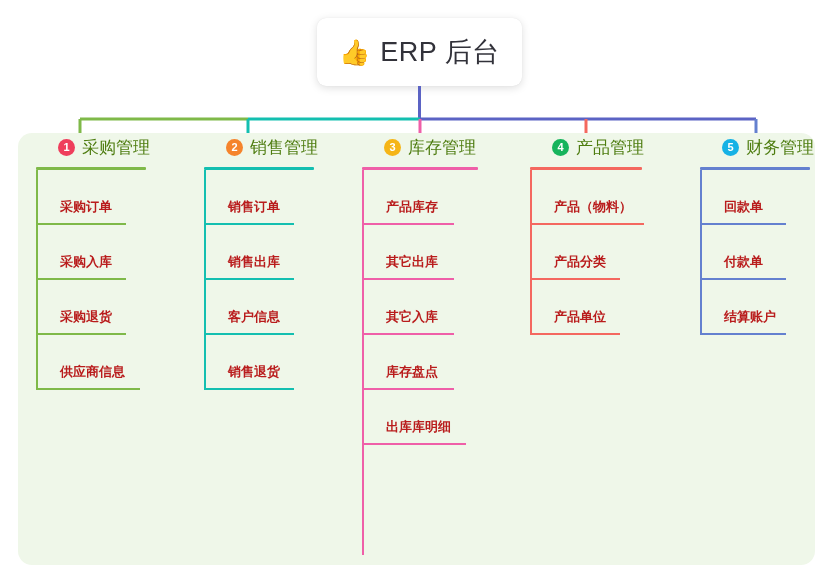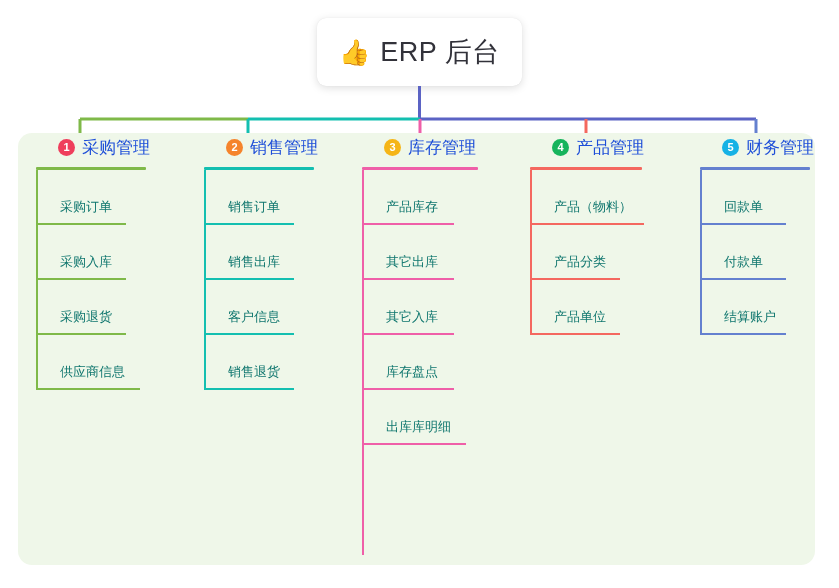--- a/index.html
+++ b/index.html
@@ -85,21 +85,21 @@
     font-size: 11px;
     font-weight: bold;
     display: flex;
     align-items: center;
     justify-content: center;
     line-height: 1;
     flex: 0 0 auto;
   }
   .col-title {
     font-size: 17px;
-    color: #1d4ed8;
+    color: #4d7c0f;
     white-space: nowrap;
   }
   .head-rule {
     height: 3px;
     border-radius: 1px;
     margin-top: 6px;
   }
 
   .leaf-wrap { position: relative; }
   .spine {
@@ -110,22 +110,23 @@
   }
   .leaf {
     position: relative;
     height: 55px;
   }
   .leaf-label {
     position: absolute;
     left: 24px;
     bottom: 9px;
     font-size: 13px;
-    color: #0f766e;
+    color: #b91c1c;
     white-space: nowrap;
+    font-weight: bold;
   }
   .leaf-rule {
     position: absolute;
     left: 0;
     bottom: 0;
     height: 2px;
   }
 </style>
 </head>
 <body>

